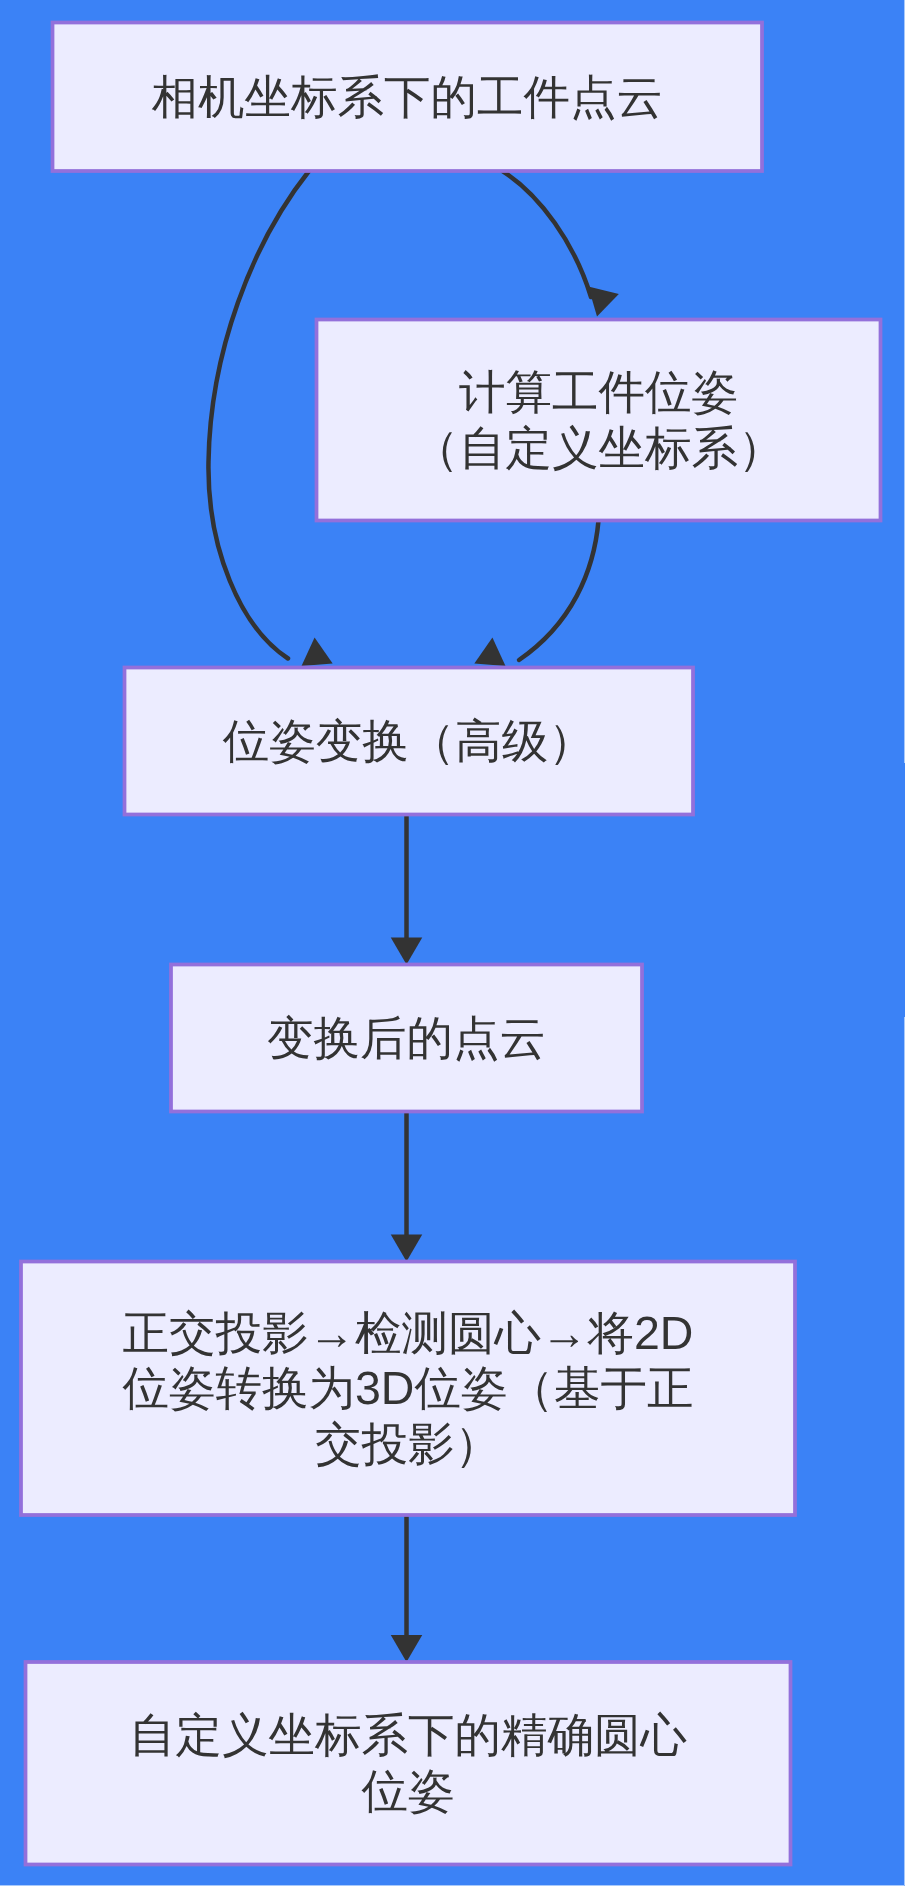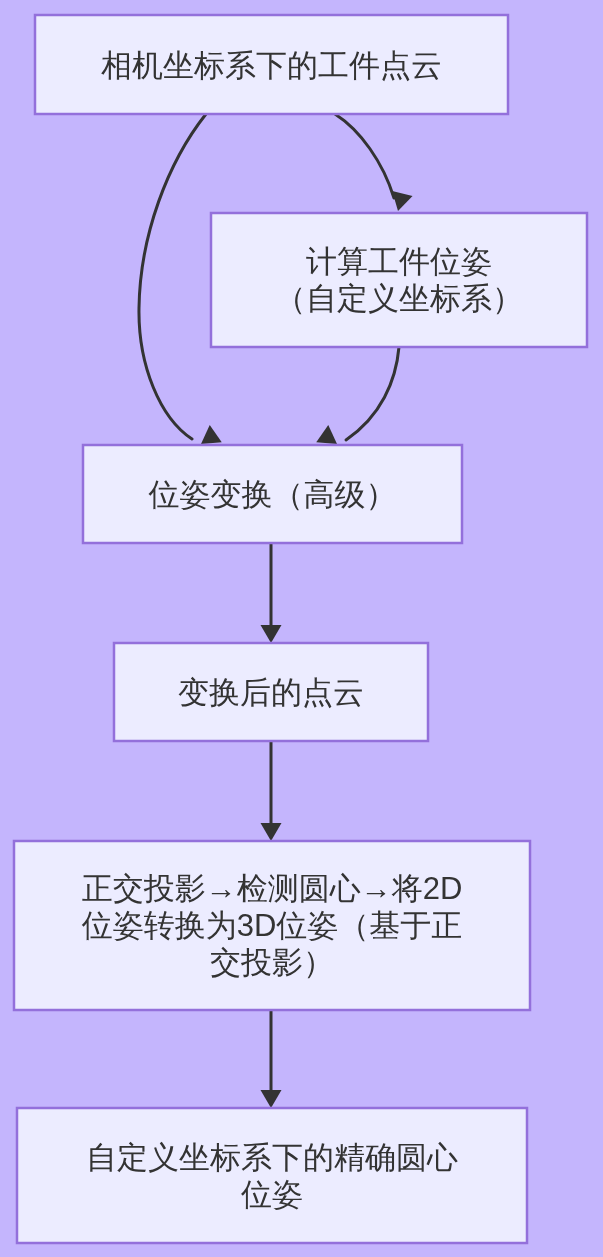--- a/index.html
+++ b/index.html
@@ -4,21 +4,21 @@
 <style>
   html, body {
     margin: 0;
     padding: 0;
     background: #ffffff;
   }
   .canvas {
     position: relative;
     width: 603px;
     height: 1257px;
-    background: #c4b5fd;
+    background: #3b82f6;
     font-family: "Liberation Sans", sans-serif;
   }
   svg { display: block; }
   .node-rect {
     fill: #ECECFF;
     stroke: #9370DB;
     stroke-width: 2.5px;
   }
   .node-label {
     fill: #333333;

